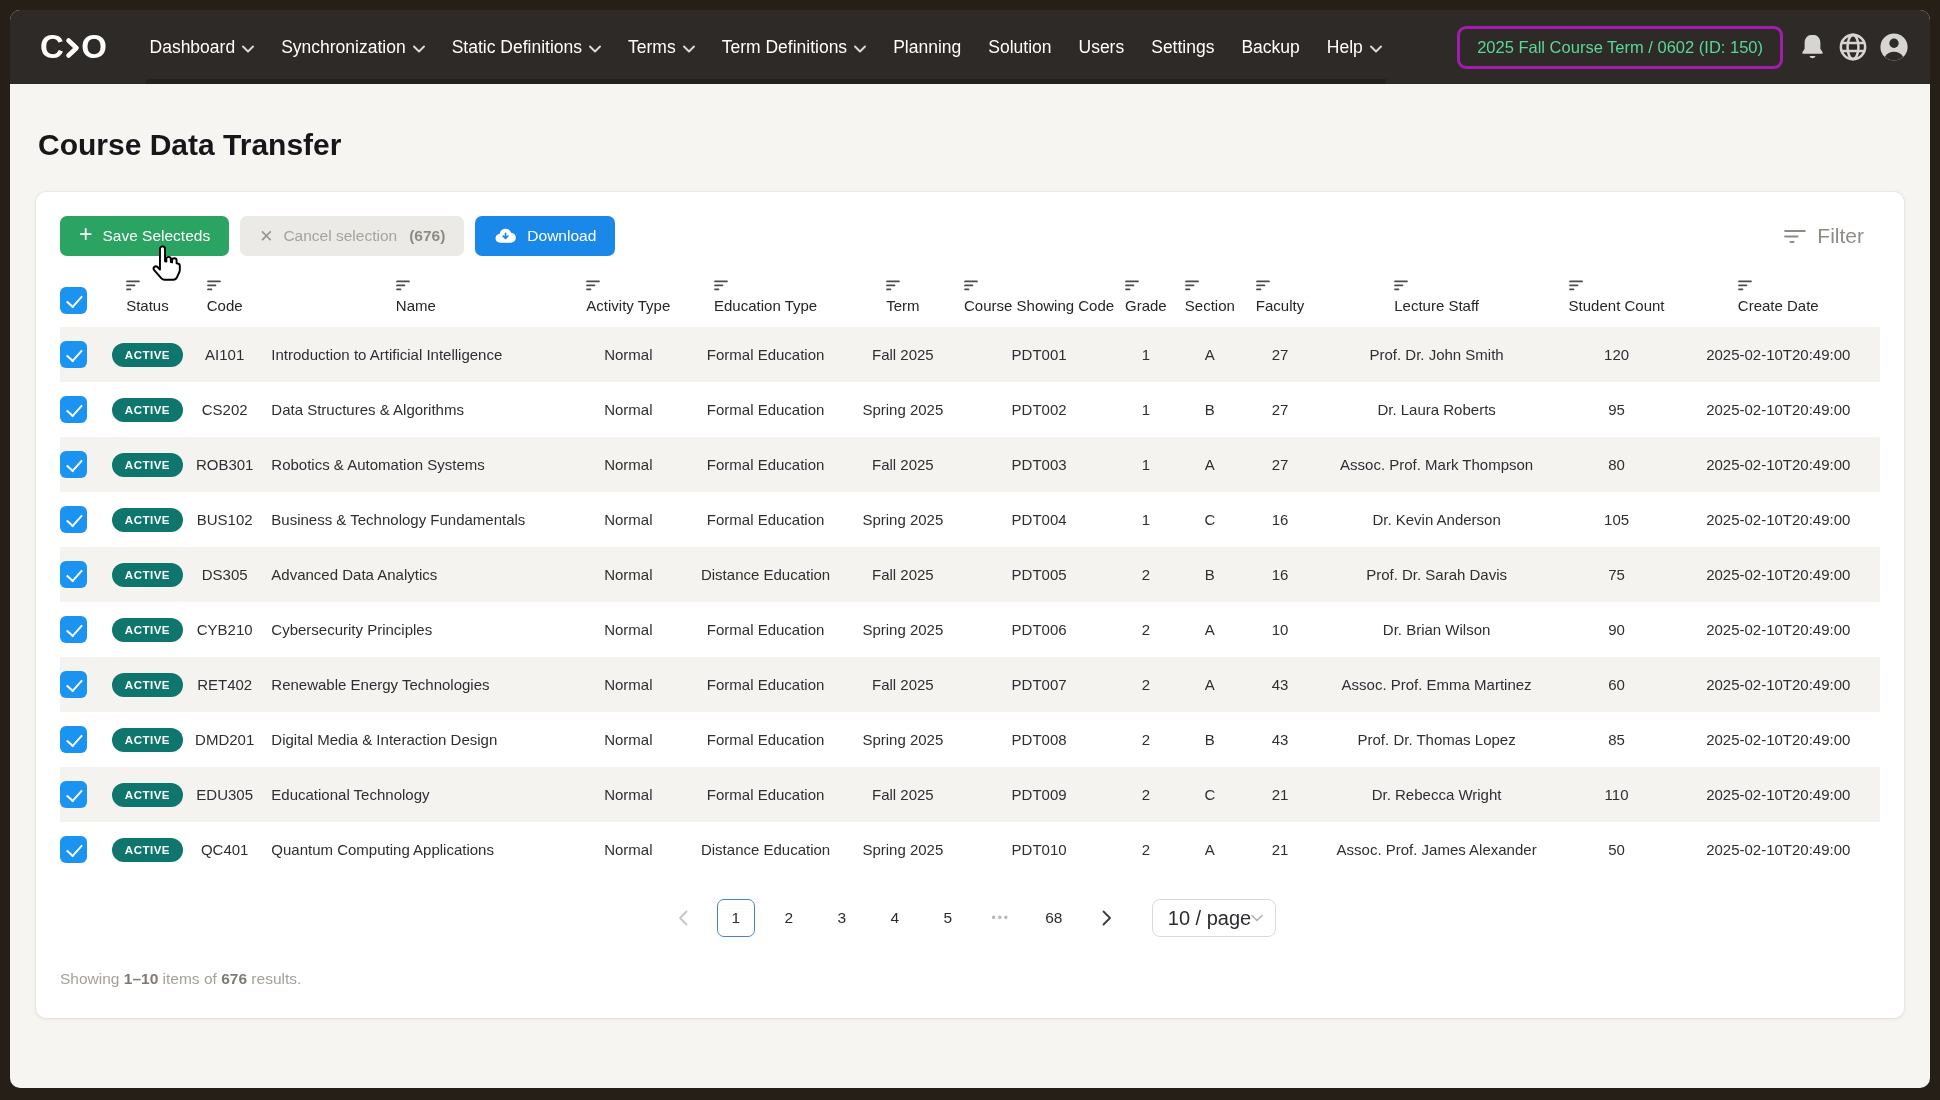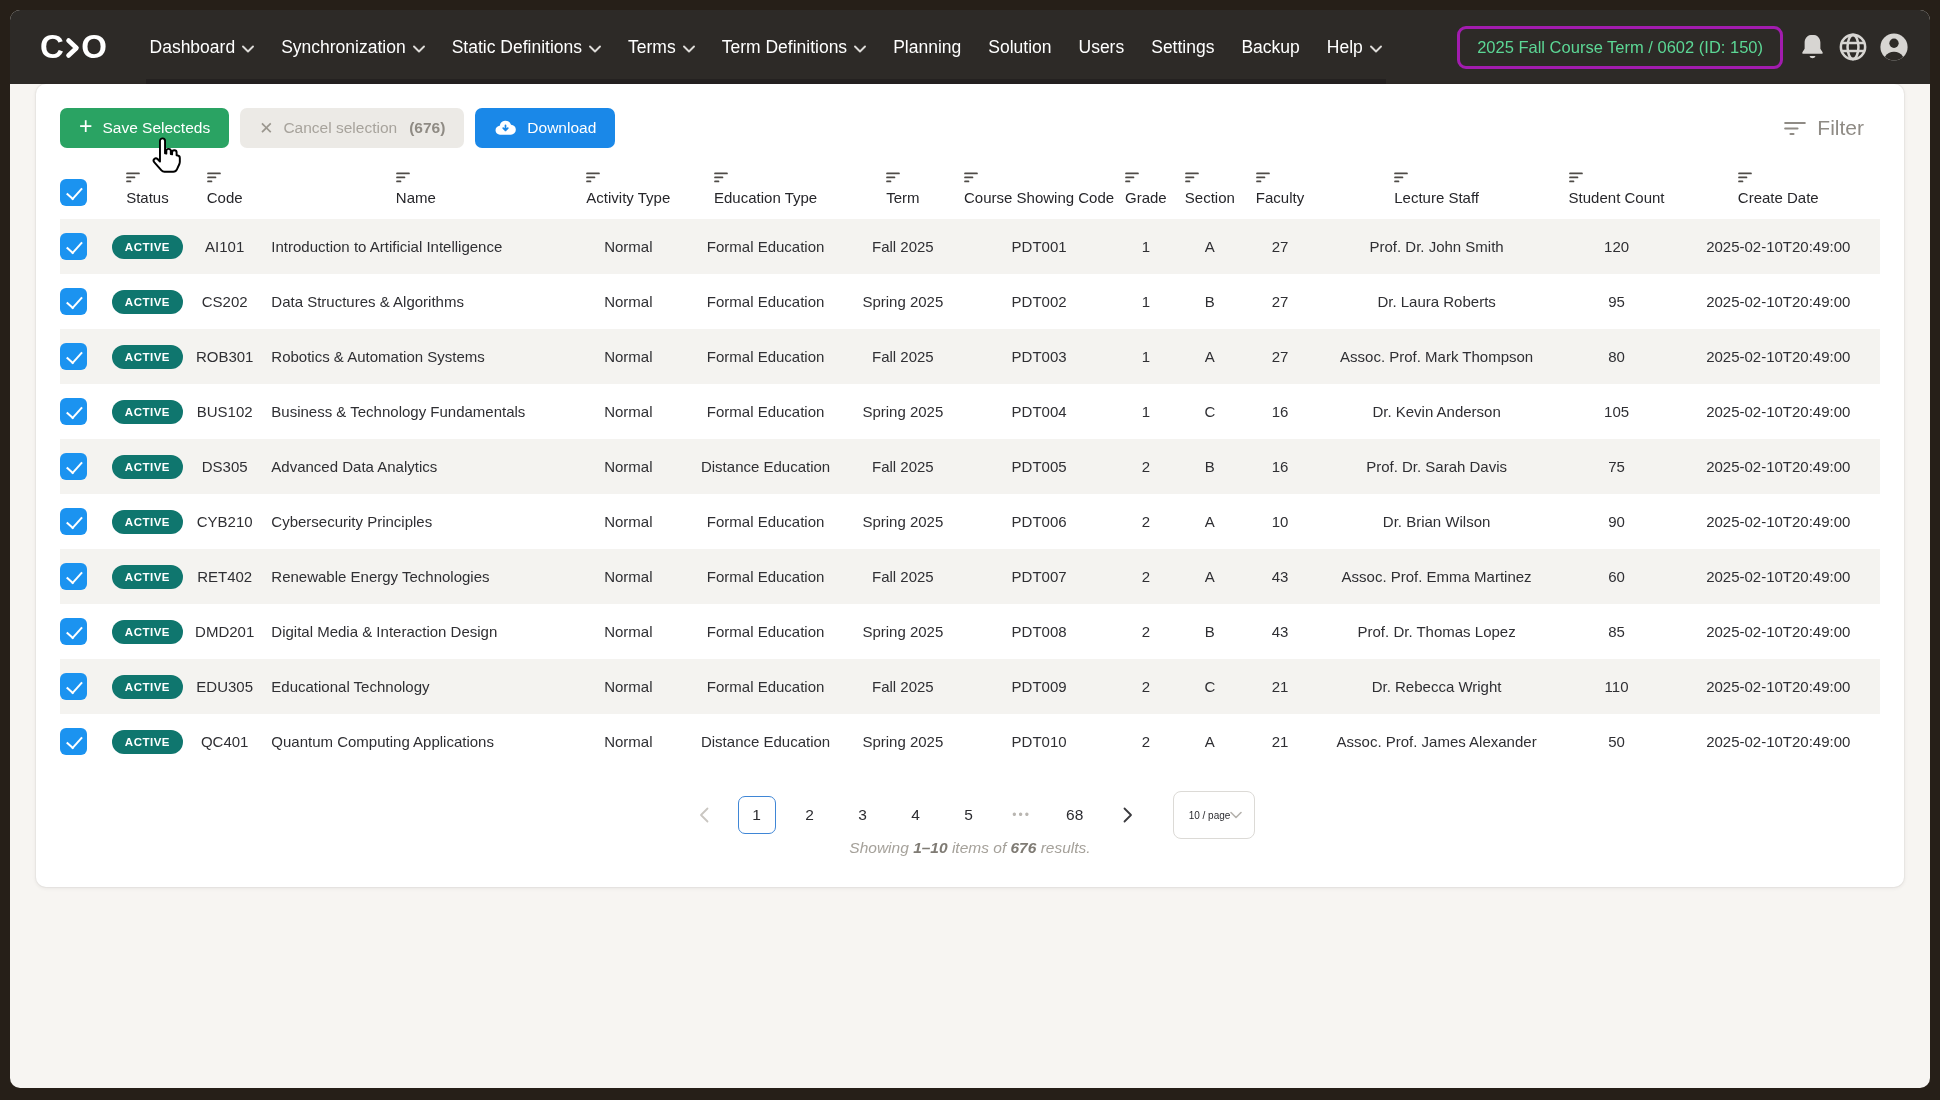--- a/index.html
+++ b/index.html
@@ -61,24 +61,24 @@
   .badge { background:#0f766e; color:#fff; font-size:11.5px; font-weight:700; letter-spacing:.5px;
            padding:6px 13px; border-radius:13px; display:inline-block; }
 
   
   .pagination { display:flex; justify-content:center; align-items:center; margin-top:22px; }
   .page-items { display:flex; align-items:center; gap:15px; }
   .page-item { min-width:38px; height:38px; display:flex; align-items:center; justify-content:center;
                font-size:15.5px; color:#2c2c30; border-radius:7px; cursor:pointer; }
   .page-item.active { border:1px solid #3f86d6; background:#fff; }
   .page-dots { color:#b9b6b1; letter-spacing:2px; font-size:12px; }
-  .page-size { height:48px; border:1px solid #dcdad6; border-radius:8px; display:flex; align-items:center;
-               gap:0; padding:0 12px 0 15px; margin-left:26px; font-size:10px; color:#2c2c30;
+  .page-size { height:38px; border:1px solid #dcdad6; border-radius:8px; display:flex; align-items:center;
+               gap:0; padding:0 12px 0 15px; margin-left:26px; font-size:20px; color:#2c2c30;
                background:#fff; cursor:pointer; }
-  .summary { text-align:center; margin-top:0; color:#a5a19a; font-size:15.5px;font-style:italic; }
+  .summary { text-align:left; margin-top:33px; color:#a5a19a; font-size:15.5px; }
   .summary b { color:#7f7b74; }
 
   .cursor-overlay { position:absolute; left:112px; top:50px; z-index:6; pointer-events:none; }
 </style>
 </head>
 <body>
 
 <div class="frame">
 
   <div class="navbar">
@@ -165,20 +165,21 @@
               <circle cx="12" cy="12" r="10.2" fill="#d7d5d2"></circle>
               <circle cx="12" cy="9.2" r="3.5" fill="#2d2a27"></circle>
               <path d="M5.2 19.3a8 8 0 0 1 13.6 0A10.1 10.1 0 0 1 12 22.2a10.1 10.1 0 0 1-6.8-2.9z" fill="#2d2a27"></path>
             </svg>
         </span>
       </div>
     </div>
   </div>
 
   <div class="content">
+    <h1 class="page-title">Course Data Transfer</h1>
 
     <div class="card">
 
       <div class="toolbar">
         <button class="btn btn-save">
           <span class="plus">+</span>
           <span>Save Selecteds</span>
         </button>
         <button class="btn btn-cancel">
           <span class="x">✕</span>

